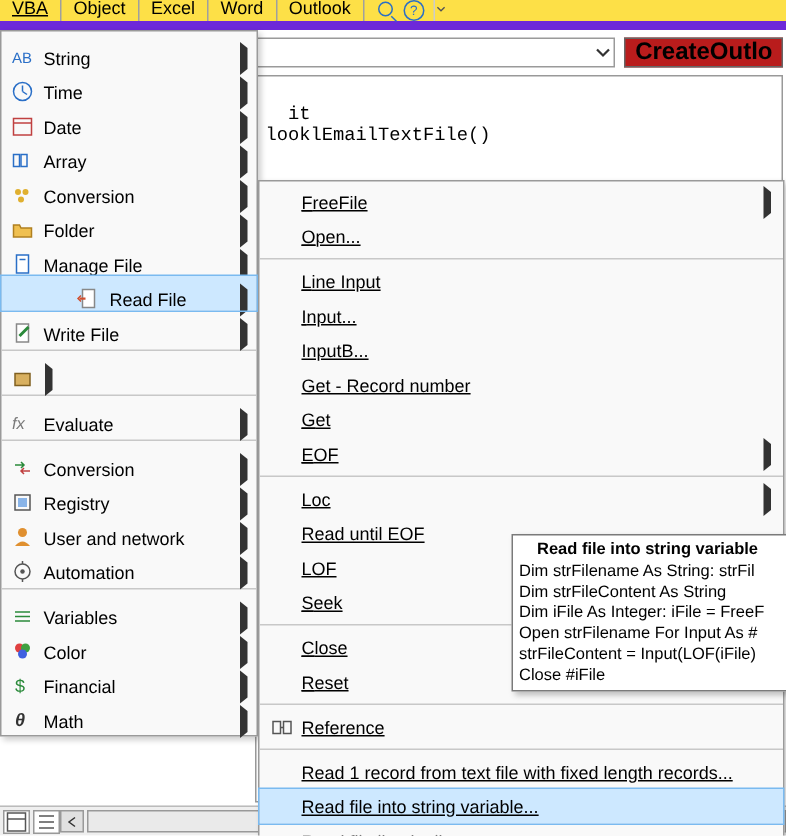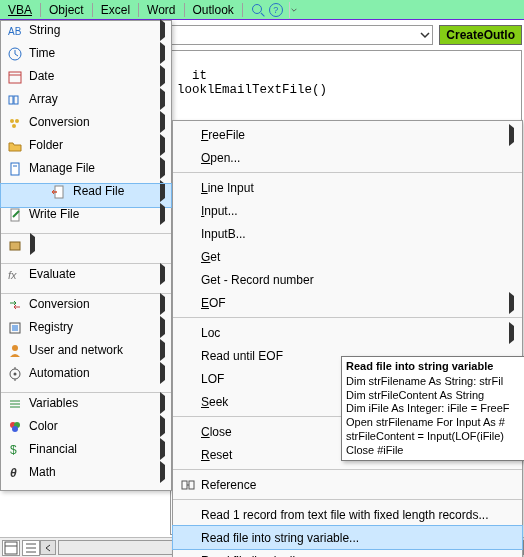--- a/index.html
+++ b/index.html
@@ -11,23 +11,23 @@
     height: 557px;
     overflow: hidden;
     position: relative;
     color: #000;
   }
 
   
   .menubar {
     height: 20px;
     display: flex;
-    align-items: center;
-    border-bottom: 1px solid #6d28d9;
-    background: #86efac;
+    align-items: flex-end;
+    border-bottom: 6px solid #6d28d9;
+    background: #fde047;
     padding-left: 2px;
   }
   .menubar .mitem {
     padding: 2px 6px;
     position: relative;
   }
   .menubar .sep {
     width: 1px; height: 14px; background: #a0a0a0; margin: 0 2px;
   }
   .menubar .icon-help {
@@ -46,22 +46,22 @@
   .toolrow{
     position:absolute; top:22px; left:170px; right:2px; height:26px;
     display:flex; align-items:center; gap:6px;
   }
   .combo{
     flex:1; height:20px; border:1px solid #9a9a9a; background:#fff;
     display:flex; align-items:center; justify-content:flex-end; padding-right:2px;
   }
   .combo svg{width:10px;height:10px;}
   .bigbtn{
-    height:20px; border:1px solid #666; background:#84cc16;
-    padding:0 6px; display:flex; align-items:center; font-size:12px;
+    height:20px; border:1px solid #666; background:#b91c1c;
+    padding:0 6px; display:flex; align-items:center; font-size:16px;
   }
 
   
   .codearea{
     position:absolute; left:170px; top:50px; right:2px; bottom:22px;
     border:1px solid #999; background:#fff; padding:4px 6px;
     font-family: Consolas, "Courier New", monospace; font-size:12.5px;
     white-space:pre; overflow:hidden;
   }
   .hscroll{
@@ -76,21 +76,21 @@
   .menu1{
     position:absolute;
     left:0; top:20px;
     width:172px;
     background:#f9f9f9;
     border:1px solid #9a9a9a;
     box-shadow:2px 2px 4px rgba(0,0,0,.2);
     padding:2px 0;
   }
   .menu1 .row{
-    display:flex; align-items:flex-start;
+    display:flex; align-items:flex-end;
     height:23px; padding:0 4px 0 2px;
     position:relative;
   }
   .menu1 .row.hl{ background:#cde8ff; outline:1px solid #7abaf0;padding-left:46px; }
   .menu1 .iconcell{ width:24px; display:flex; justify-content:center; }
   .menu1 .lbl{ flex:1; padding-left:2px; }
   .menu1 .arw{ width:10px; text-align:center; }
   .menu1 .hr{ height:1px; background:#c8c8c8; margin:3px 0;}
 
   
@@ -105,37 +105,37 @@
     border:1px solid #9a9a9a;
     box-shadow:2px 2px 4px rgba(0,0,0,.2);
     padding:2px 0;
   }
   .menu2 .row{
     display:flex; align-items:center;
     height:23px; padding:0 6px 0 2px;
   }
   .menu2 .row.hl{ background:#cde8ff; outline:1px solid #7abaf0; }
   .menu2 .iconcell{width:26px;display:flex;justify-content:center;}
-  .menu2 .lbl{ flex:1; }
+  .menu2 .lbl{ flex:1;text-decoration:underline; }
   .menu2 .arw{width:10px;text-align:center;}
   .menu2 .hr{height:1px;background:#c8c8c8;margin:3px 0;}
 
   
   .tooltip{
     position:absolute;
     left:341px; top:356px;
     width:184px;
     background:#fff;
     border:1px solid #7a7a7a;
     box-shadow:2px 2px 4px rgba(0,0,0,.25);
     padding:3px 4px;
     font-size:11px;
     line-height:1.25;
   }
-  .tooltip .tt-title{ font-weight:bold; margin-bottom:1px; }
+  .tooltip .tt-title{ font-weight:bold; margin-bottom:1px;margin-left:12px; }
 
   .underline-first::first-letter{text-decoration:underline;}
 
   
   .caret-r{width:0;height:0;border-top:4px solid transparent;border-bottom:4px solid transparent;border-left:5px solid #333;}
 </style>
 </head>
 <body>
 
 <div class="menubar">
@@ -420,26 +420,26 @@
       <span class="lbl underline-first">Input...</span>
       <span class="arw"></span>
     </div>
     <div class="row">
       <span class="iconcell"></span>
       <span class="lbl ">InputB...</span>
       <span class="arw"></span>
     </div>
     <div class="row">
       <span class="iconcell"></span>
+      <span class="lbl ">Get - Record number</span>
+      <span class="arw"></span>
+    </div>
+    <div class="row">
+      <span class="iconcell"></span>
       <span class="lbl underline-first">Get</span>
-      <span class="arw"></span>
-    </div>
-    <div class="row">
-      <span class="iconcell"></span>
-      <span class="lbl ">Get - Record number</span>
       <span class="arw"></span>
     </div>
     <div class="row">
       <span class="iconcell"></span>
       <span class="lbl underline-first">EOF</span>
       <span class="arw"><span class="caret-r"></span></span>
     </div>
     <div class="hr"></div>
     <div class="row">
       <span class="iconcell"></span>

